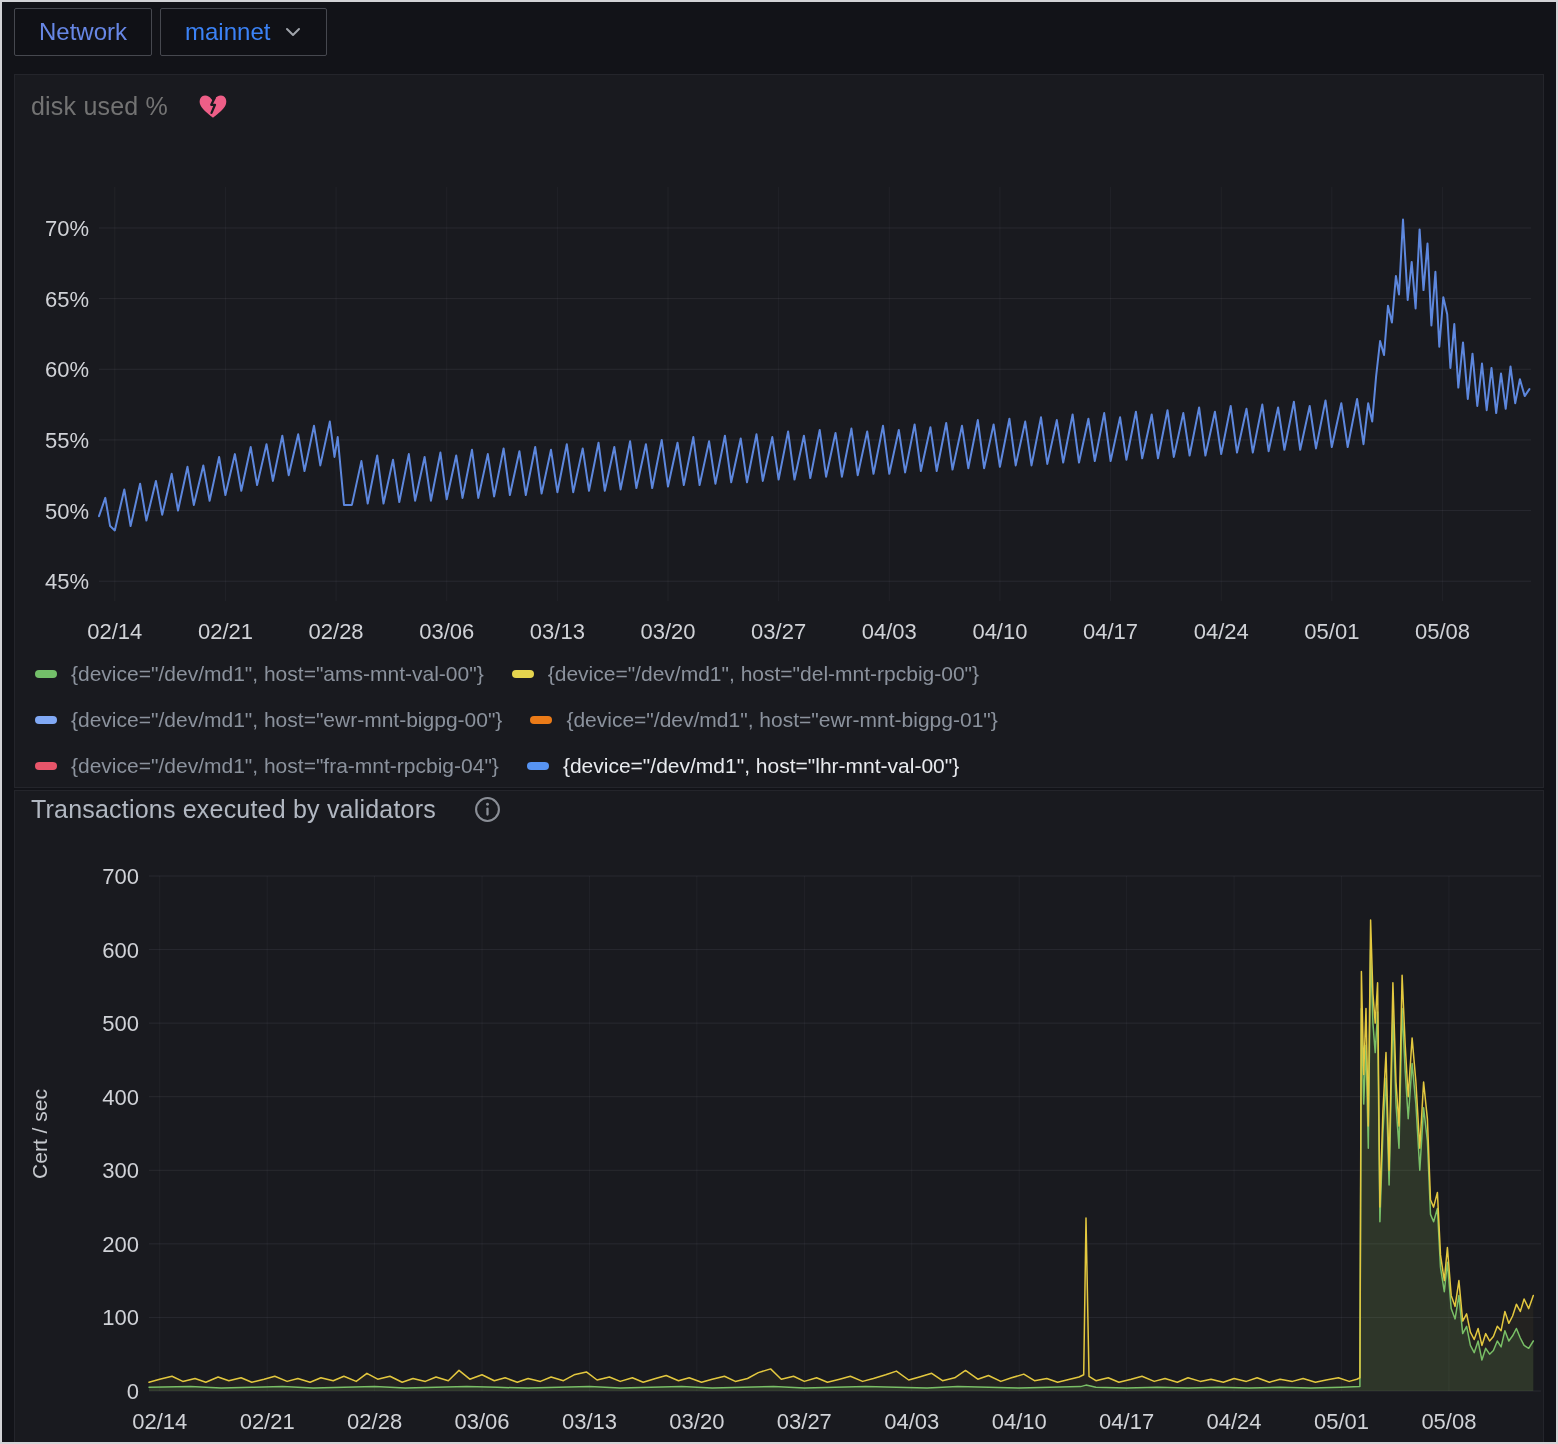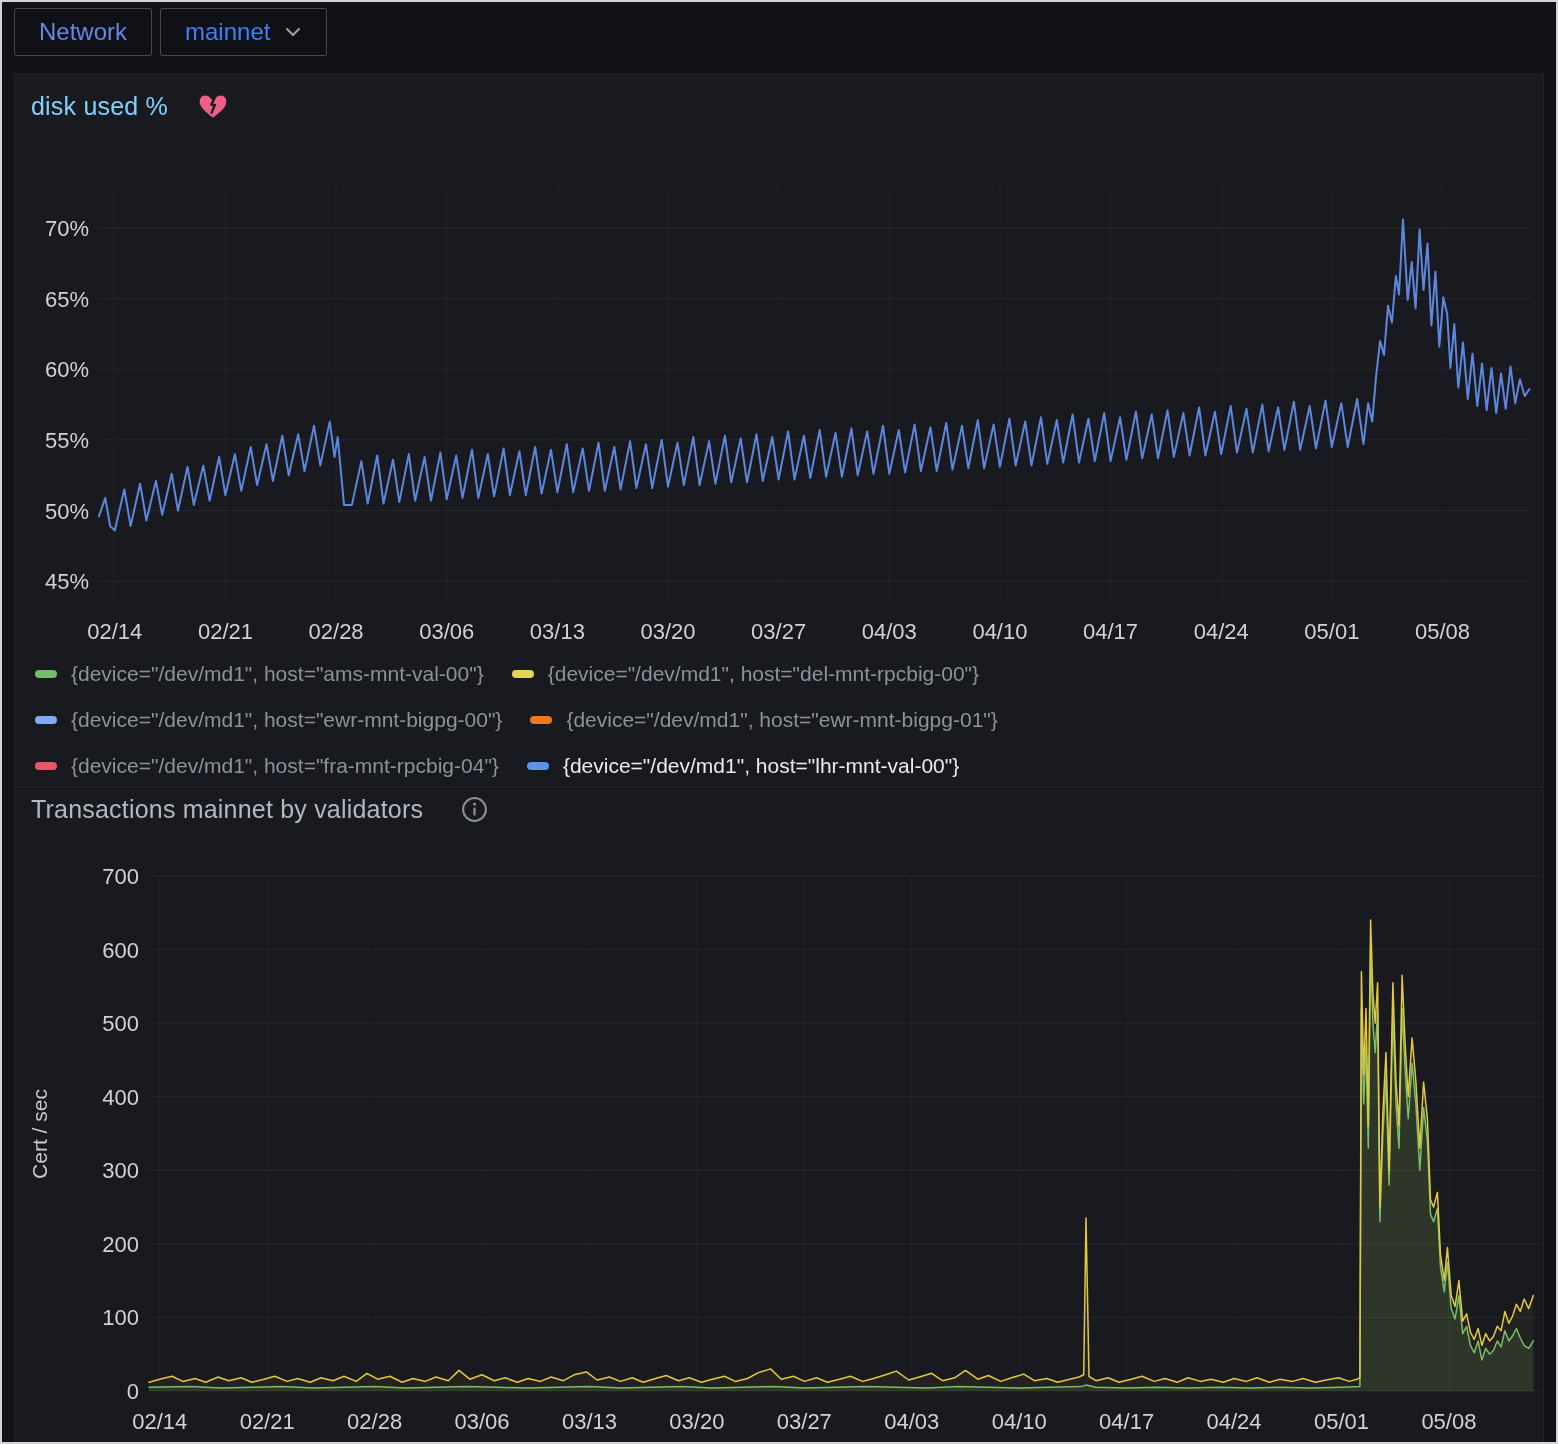--- a/index.html
+++ b/index.html
@@ -18,21 +18,21 @@
   .varlabel{color:#6787e6;font-weight:500;}
   .varvalue{color:#3b82f6;}
   .chev{margin-left:14px;display:flex;align-items:center;}
   
   .panel{position:absolute;left:14px;width:1530px;background:#191a1f;border:1px solid #24252b;box-sizing:border-box;}
   #panel1{top:74px;height:714px;}
   #panel2{top:790px;height:652px;border-bottom:none;}
   .titlerow{position:absolute;left:16px;display:flex;align-items:center;}
   #panel1 .titlerow{top:16px;}
   #panel2 .titlerow{top:4px;}
-  .ptitle{font-size:25px;font-weight:500;color:#7dd3fc;letter-spacing:.2px;}
+  .ptitle{font-size:25px;font-weight:500;color:#737373;letter-spacing:.2px;}
   #panel2 .ptitle{color:#b2b8c2;}
   .ticon{margin-left:30px;display:flex;align-items:center;}
   
   .chartmount{position:absolute;left:2px;}
   #chart1{top:98px;}
   #chart2{top:65px;}
   .tick{fill:#d0d2d7;font-size:22px;font-family:"Liberation Sans",sans-serif;}
   .ylabel{fill:#c6c9ce;font-size:21px;}
   
   #legend{position:absolute;left:20px;top:576px;display:flex;flex-direction:column;}
@@ -143,21 +143,21 @@
           <div class="litem">
             <span class="lswatch" style="background: rgb(87, 148, 242);"></span>
             <span class="llabel hl">{device="/dev/md1", host="lhr-mnt-val-00"}</span>
           </div>
         </div>
       </div>
   </div>
 
   <div class="panel" id="panel2">
     <div class="titlerow">
-      <span class="ptitle">Transactions mainnet by validators</span>
+      <span class="ptitle">Transactions executed by validators</span>
       <span class="ticon" style="margin-left:38px">
         <svg width="27" height="27" viewBox="0 0 26 26">
           <circle cx="13" cy="13" r="11" fill="none" stroke="#8a8e96" stroke-width="2"></circle>
           <circle cx="13" cy="8" r="1.4" fill="#8a8e96"></circle>
           <rect x="11.9" y="11" width="2.2" height="8" rx="1.1" fill="#8a8e96"></rect>
         </svg>
       </span>
     </div>
 
     <div class="chartmount" id="chart2"><svg width="1528" height="587">

